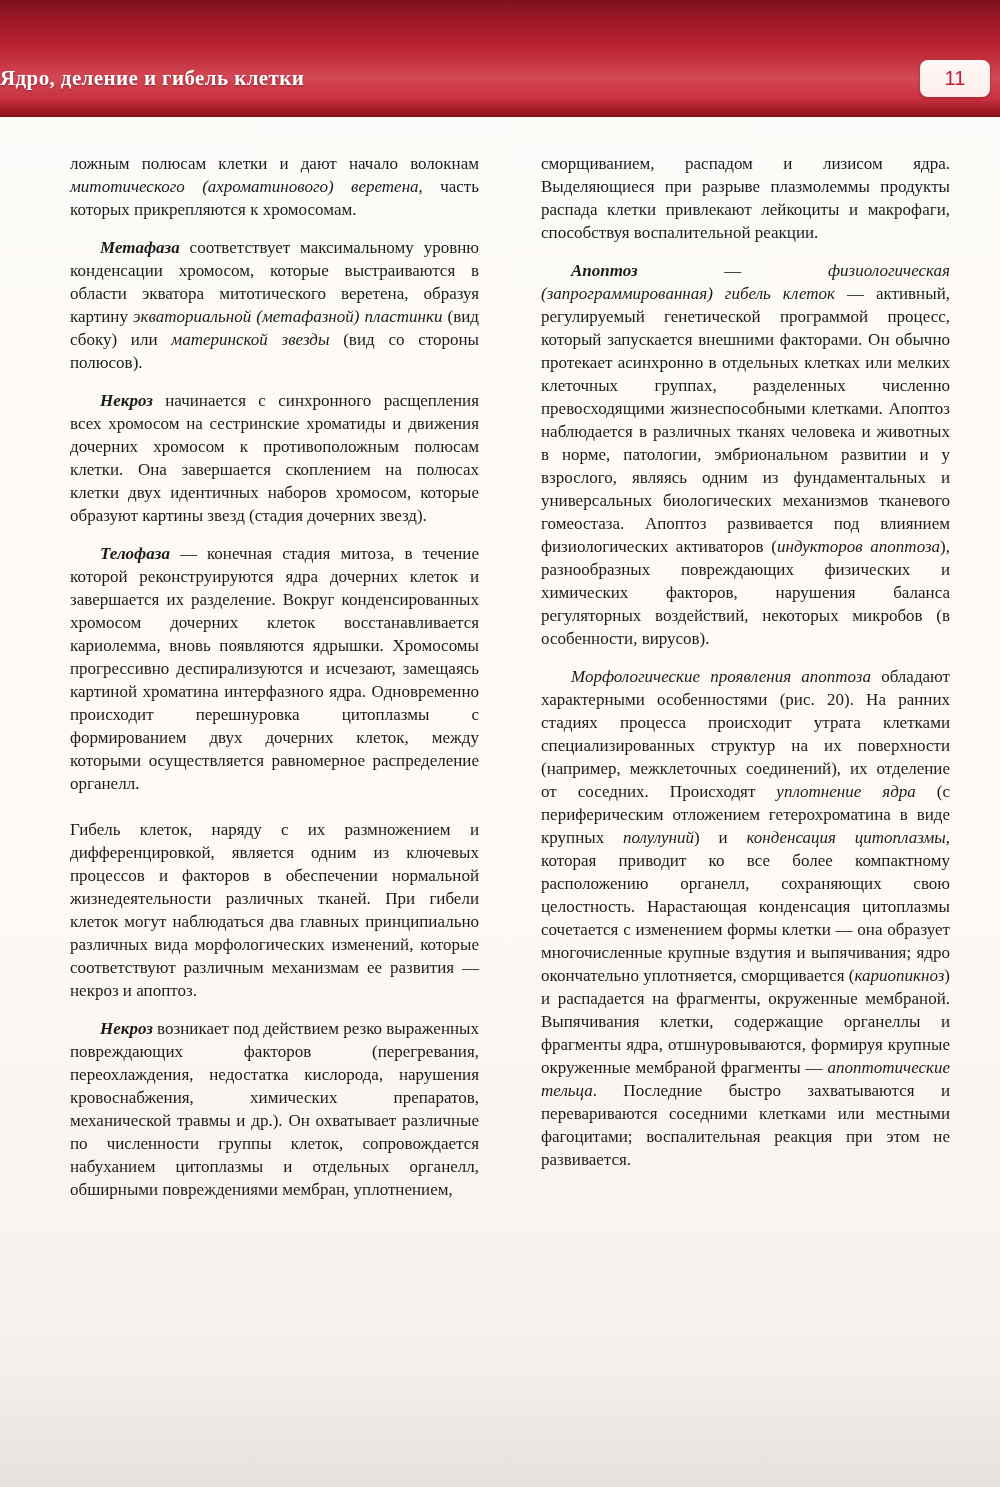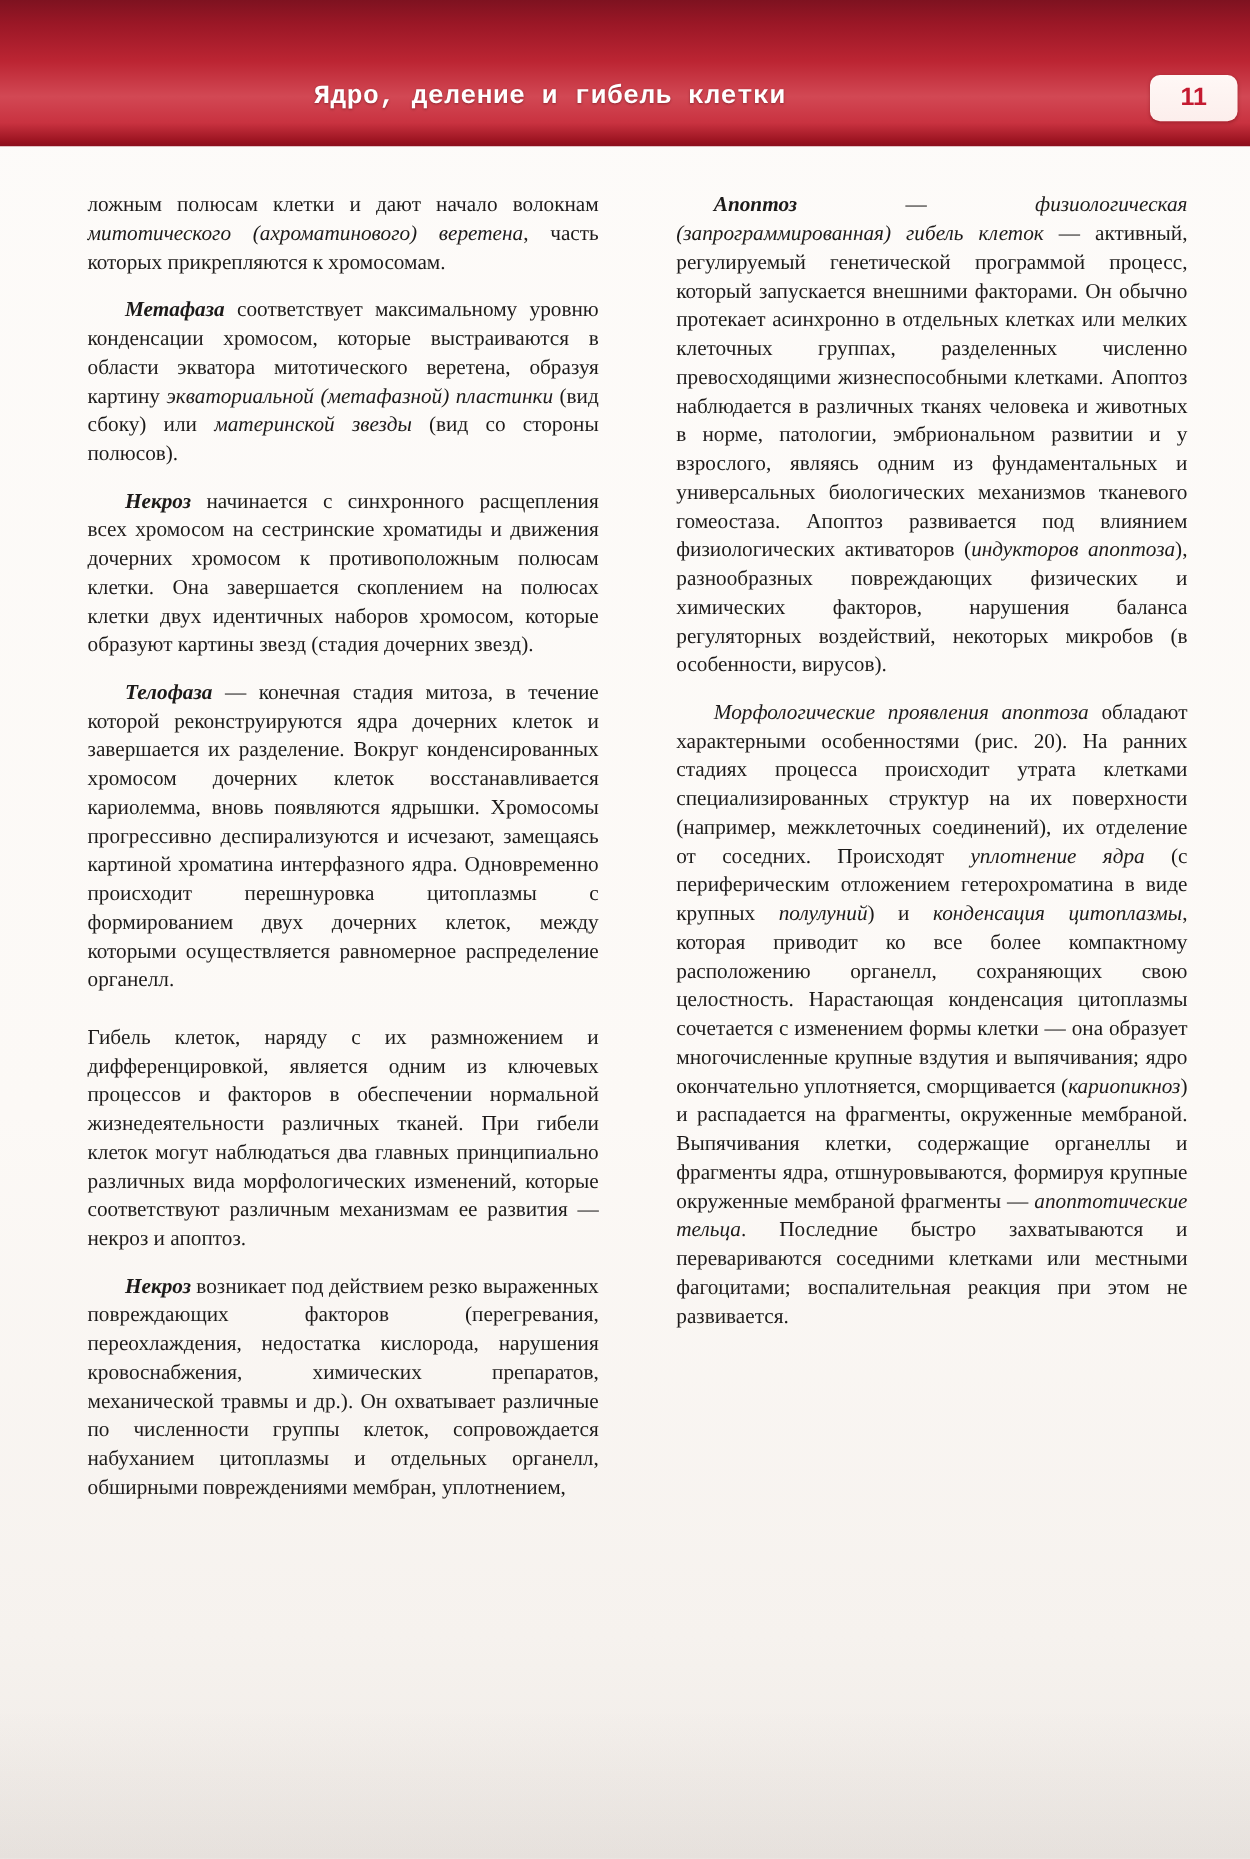--- a/index.html
+++ b/index.html
@@ -27,42 +27,42 @@
       #d24854 66%,
       #c93240 84%,
       #99121f 97%,
       #8a0f1c 100%);
   }
   .header-title {
     position: absolute;
     left: 0;
     right: 120px;
     top: 66px;
-    text-align: center;
+    text-align: left;
     color: #ffffff;
-    font-family: Liberation Mono, monospace;
+    font-family: Liberation Serif, serif;
     font-weight: bold;
     font-size: 21px;
     letter-spacing: 0.4px;
     text-shadow: 0 1px 2px rgba(60, 0, 10, 0.45);
   }
   .page-number-badge {
     position: absolute;
     top: 60px;
     right: 10px;
     width: 70px;
     height: 37px;
     background: linear-gradient(180deg, #fff8f6 0%, #fceeec 100%);
     border-radius: 8px;
     box-shadow: 0 1px 3px rgba(80, 0, 10, 0.35);
     display: flex;
     align-items: center;
     justify-content: center;
     font-family: "Liberation Sans", sans-serif;
-    font-weight: bold;
+    font-weight: normal;
     font-size: 20px;
     color: #c41a30;
   }
   
   .content {
     display: flex;
     gap: 32px;
     padding: 20px 35px 0 55px;
     color: #1c1a19;
   }
@@ -111,20 +111,21 @@
   <div class="content">
     <div class="column">
         <p class="para"><span>ложным полюсам клетки и дают начало волокнам </span><span class="run-i">митотического (ахроматинового) веретена</span><span>, часть которых прикрепляются к хромосомам.</span></p>
         <p class="para indent"><span class="run-bi">Метафаза</span><span> соответствует максимальному уровню конденсации хромосом, которые выстраиваются в области экватора митотического веретена, образуя картину </span><span class="run-i">экваториальной (метафазной) пластинки</span><span> (вид сбоку) или </span><span class="run-i">материнской звезды</span><span> (вид со стороны полюсов).</span></p>
         <p class="para indent"><span class="run-bi">Некроз</span><span> начинается с синхронного расщепления всех хромосом на сестринские хроматиды и движения дочерних хромосом к противоположным полюсам клетки. Она завершается скоплением на полюсах клетки двух идентичных наборов хромосом, которые образуют картины звезд (стадия дочерних звезд).</span></p>
         <p class="para indent"><span class="run-bi">Телофаза</span><span> — конечная стадия митоза, в течение которой реконструируются ядра дочерних клеток и завершается их разделение. Вокруг конденсированных хромосом дочерних клеток восстанавливается кариолемма, вновь появляются ядрышки. Хромосомы прогрессивно деспирализуются и исчезают, замещаясь картиной хроматина интерфазного ядра. Одновременно происходит перешнуровка цитоплазмы с формированием двух дочерних клеток, между которыми осуществляется равномерное распределение органелл.</span></p>
         <p class="para space-before"><span class="run-b">Гибель клеток</span><span>, наряду с их размножением и дифференцировкой, является одним из ключевых процессов и факторов в обеспечении нормальной жизнедеятельности различных тканей. При гибели клеток могут наблюдаться два главных принципиально различных вида морфологических изменений, которые соответствуют различным механизмам ее развития — некроз и апоптоз.</span></p>
         <p class="para indent"><span class="run-bi">Некроз</span><span> возникает под действием резко выраженных повреждающих факторов (перегревания, переохлаждения, недостатка кислорода, нарушения кровоснабжения, химических препаратов, механической травмы и др.). Он охватывает различные по численности группы клеток, сопровождается набуханием цитоплазмы и отдельных органелл, обширными повреждениями мембран, уплотнением,</span></p>
       </div>
     <div class="column">
+        <p class="para"><span>сморщиванием, распадом и лизисом ядра. Выделяющиеся при разрыве плазмолеммы продукты распада клетки привлекают лейкоциты и макрофаги, способствуя воспалительной реакции.</span></p>
         <p class="para indent"><span class="run-bi">Апоптоз</span><span> — </span><span class="run-i">физиологическая (запрограммированная) гибель клеток</span><span> — активный, регулируемый генетической программой процесс, который запускается внешними факторами. Он обычно протекает асинхронно в отдельных клетках или мелких клеточных группах, разделенных численно превосходящими жизнеспособными клетками. Апоптоз наблюдается в различных тканях человека и животных в норме, патологии, эмбриональном развитии и у взрослого, являясь одним из фундаментальных и универсальных биологических механизмов тканевого гомеостаза. Апоптоз развивается под влиянием физиологических активаторов (</span><span class="run-i">индукторов апоптоза</span><span>), разнообразных повреждающих физических и химических факторов, нарушения баланса регуляторных воздействий, некоторых микробов (в особенности, вирусов).</span></p>
         <p class="para indent"><span class="run-i">Морфологические проявления апоптоза</span><span> обладают характерными особенностями (рис. 20). На ранних стадиях процесса происходит утрата клетками специализированных структур на их поверхности (например, межклеточных соединений), их отделение от соседних. Происходят </span><span class="run-i">уплотнение ядра</span><span> (с периферическим отложением гетерохроматина в виде крупных </span><span class="run-i">полулуний</span><span>) и </span><span class="run-i">конденсация цитоплазмы</span><span>, которая приводит ко все более компактному расположению органелл, сохраняющих свою целостность. Нарастающая конденсация цитоплазмы сочетается с изменением формы клетки — она образует многочисленные крупные вздутия и выпячивания; ядро окончательно уплотняется, сморщивается (</span><span class="run-i">кариопикноз</span><span>) и распадается на фрагменты, окруженные мембраной. Выпячивания клетки, содержащие органеллы и фрагменты ядра, отшнуровываются, формируя крупные окруженные мембраной фрагменты — </span><span class="run-i">апоптотические тельца</span><span>. Последние быстро захватываются и перевариваются соседними клетками или местными фагоцитами; воспалительная реакция при этом не развивается.</span></p>
       </div>
   </div>
 
   <div class="scan-shade"></div>
 
 </div>
 
 </body></html>

